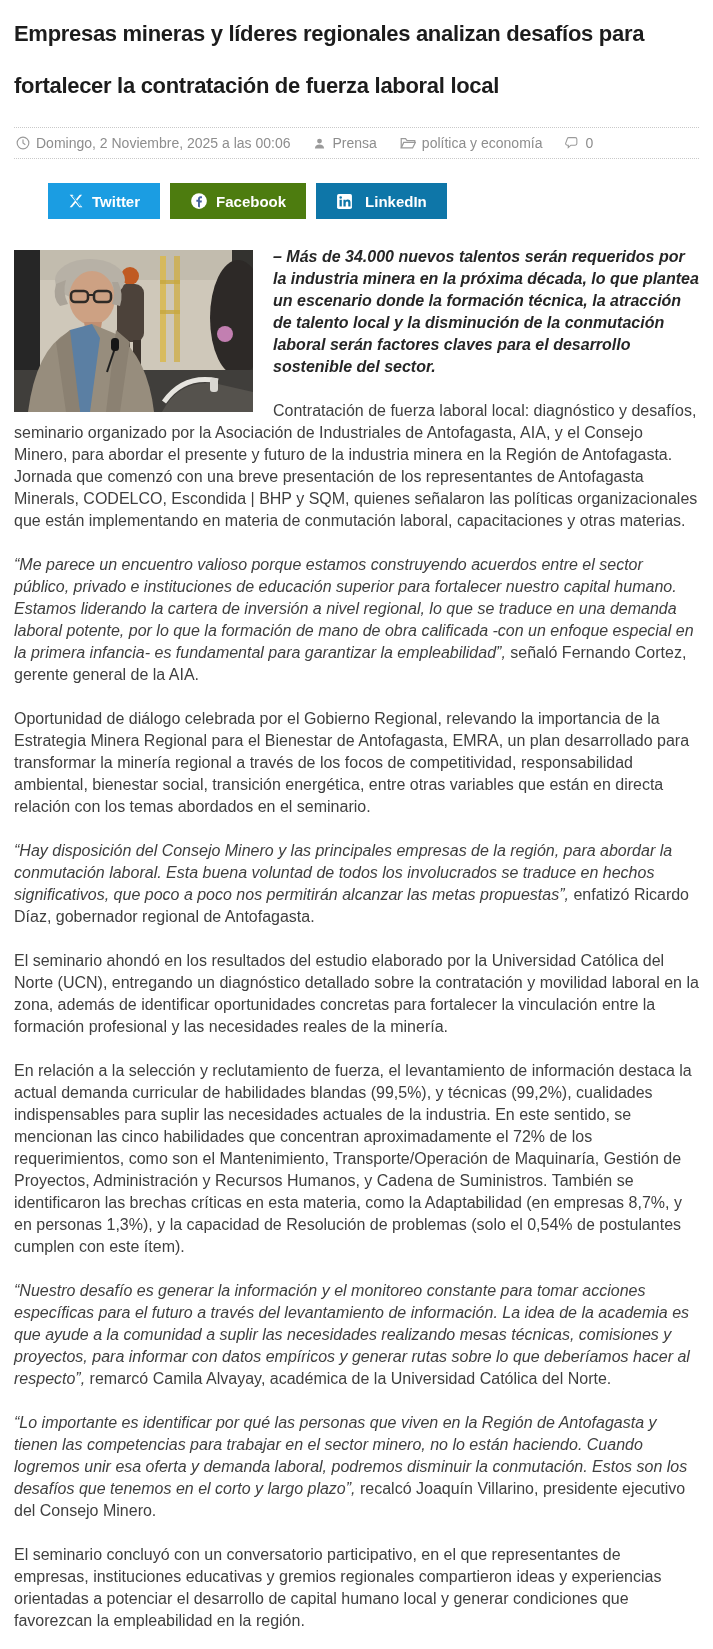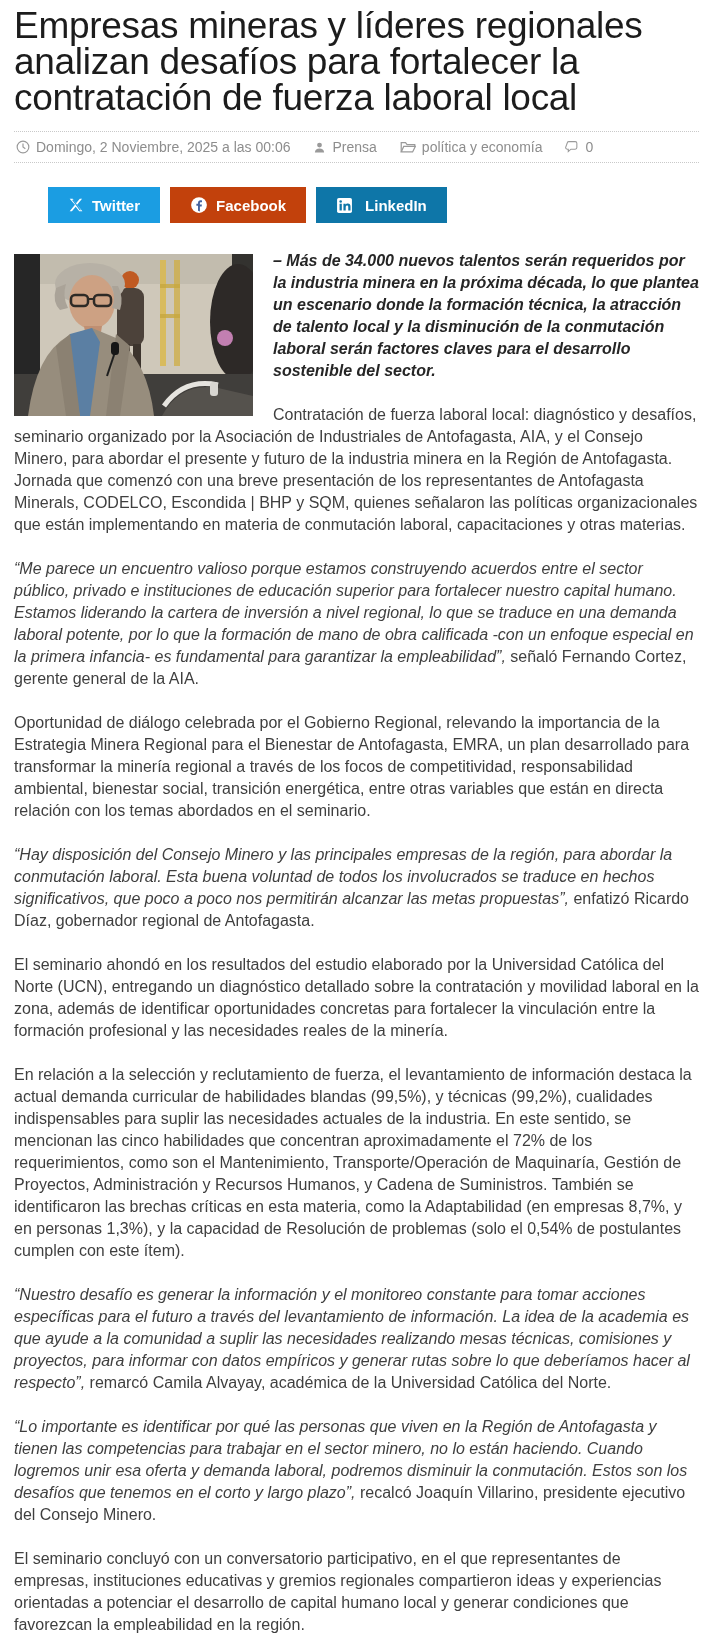--- a/index.html
+++ b/index.html
@@ -8,23 +8,23 @@
     width: 713px;
     min-height: 1649px;
     background: #ffffff;
     font-family: "Liberation Sans", sans-serif;
     color: #3f3f3f;
   }
   .page { padding: 0 14px 30px 14px; }
 
   h1.title {
     margin: 8px 0 0 0;
-    font-size: 37px;
-    line-height: 36px;
-    font-weight: 400;
+    font-size: 22px;
+    line-height: 52px;
+    font-weight: 700;
     color: #1c1c1c;
     letter-spacing: -0.3px;
   }
 
   .meta {
     margin-top: 15px;
     border-top: 1px dotted #c9c9c9;
     border-bottom: 1px dotted #c9c9c9;
     padding: 7px 2px;
     display: flex;
@@ -126,21 +126,21 @@
 
   <div class="share-row">
     <a class="share-btn" style="background: rgb(27, 157, 226);">
       <span class="icon">
         <svg width="16" height="16" viewBox="0 0 24 24" fill="#ffffff">
           <path d="M2.5 2.5 h4.6 l5 7 5.6-7 h3.4 l-7.5 9.3 8 9.7 h-4.7 l-5.4-6.9 -5.6 6.9 H2.5 l8-9.8 z M6 4.2 l11.5 15.6 h2 L8 4.2 z"></path>
         </svg>
       </span>
       <span class="share-label">Twitter</span>
     </a>
-    <a class="share-btn" style="background: #c2410c;">
+    <a class="share-btn" style="background: #4d7c0f;">
       <span class="icon">
         <svg width="18" height="18" viewBox="0 0 24 24">
           <circle cx="12" cy="12" r="10.5" fill="#ffffff"></circle>
           <path d="M13.2 20.5 v-6.6 h2.3 l0.4-2.6 h-2.7 v-1.7 c0-0.8 0.3-1.4 1.5-1.4 h1.3 V5.9 c-0.3 0-1.1-0.1-2-0.1 -2 0-3.3 1.2-3.3 3.4 v1.1 H8.5 v2.6 h2.2 v6.6 z" fill="#44619d"></path>
         </svg>
       </span>
       <span class="share-label">Facebook</span>
     </a>
     <a class="share-btn" style="background: rgb(14, 118, 168); gap: 12px;">
       <span class="icon">

